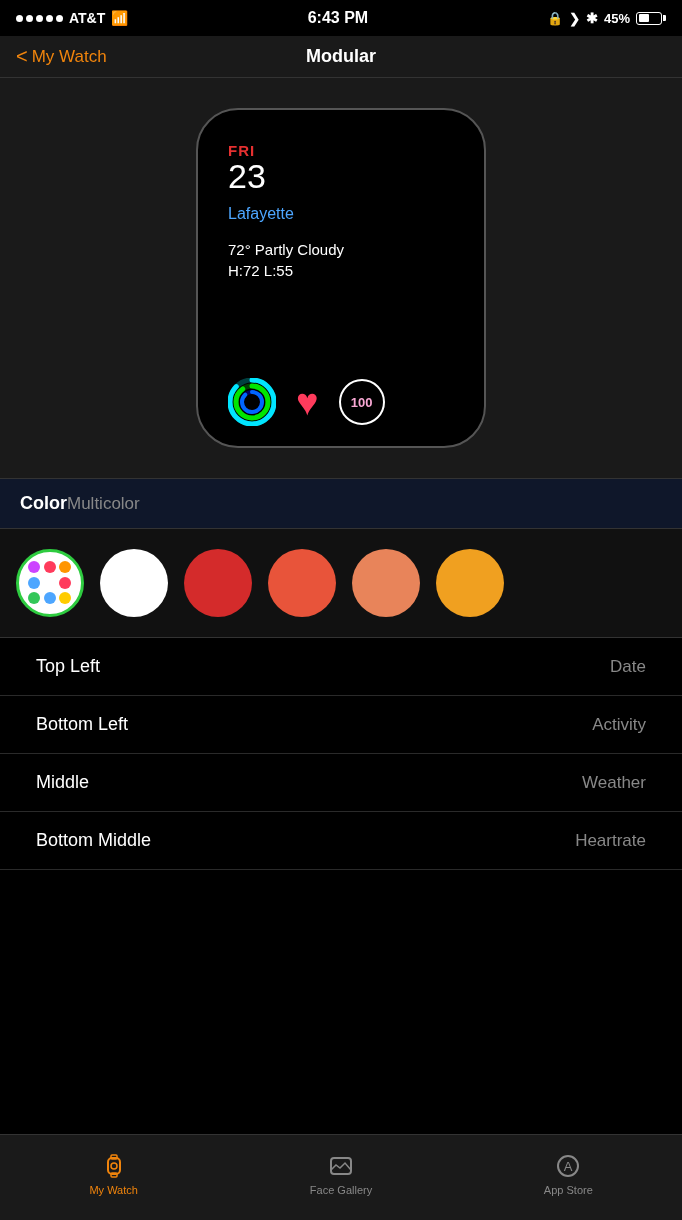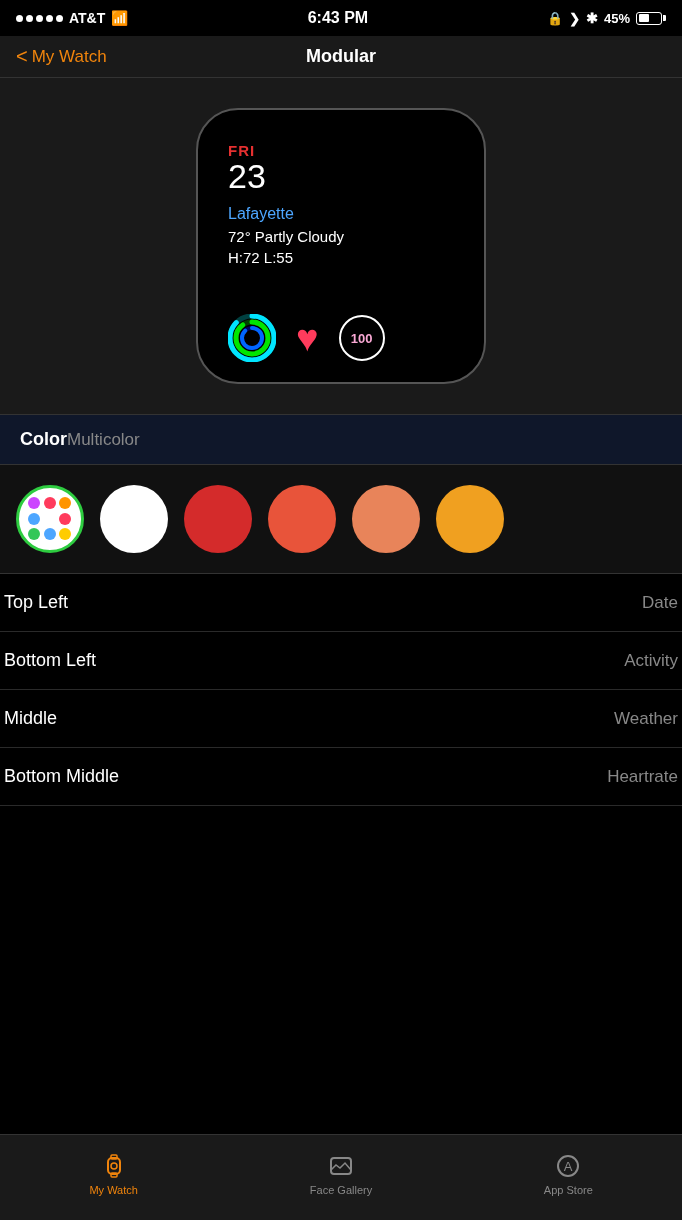--- a/index.html
+++ b/index.html
@@ -68,21 +68,21 @@
     
     .watch-preview-container {
       background: #1a1a1a;
       display: flex;
       justify-content: center;
       align-items: center;
       padding: 30px 20px 30px;
     }
     .watch-face {
       width: 290px;
-      height: 276px;
+      height: 340px;
       background: #000;
       border-radius: 42px;
       border: 2px solid #555;
       display: flex;
       flex-direction: column;
       justify-content: flex-start;
       padding: 28px 30px 20px;
       position: relative;
     }
     .watch-time-row {
@@ -92,21 +92,21 @@
     }
     .watch-date-block {
       display: flex;
       flex-direction: column;
       margin-right: 10px;
       margin-top: 4px;
     }
     .watch-day { color: #e53030; font-size: 15px; font-weight: 600; letter-spacing: 1px; }
     .watch-date-num { color: #fff; font-size: 34px; font-weight: 300; line-height: 1; }
     .watch-time { color: #fff; font-size: 64px; font-weight: 200; line-height: 1; letter-spacing: -2px; }
-    .watch-location { color: #4da6ff; font-size: 16px; font-weight: 500; margin-bottom: 3px; }
+    .watch-location { color: #4da6ff; font-size: 16px; font-weight: 500; margin-bottom: 16px; }
     .watch-weather { color: #ffffff; font-size: 15px; font-weight: 400; line-height: 1.4; }
     .watch-complications {
       display: flex;
       align-items: center;
       gap: 20px;
       margin-top: auto;
       padding-top: 10px;
     }
     
     .activity-rings {
@@ -174,21 +174,21 @@
       border-top: 1px solid #333;
       border-bottom: 1px solid #333;
     }
     .complications-header-label { font-size: 14px; font-weight: 700; color: #fff; letter-spacing: 0.5px; text-transform: uppercase; }
 
     .complications-list { background: #000; }
     .complication-row {
       display: flex;
       justify-content: space-between;
       align-items: center;
-      padding: 18px 4px;
+      padding: 18px 36px;
       border-bottom: 1px solid #2a2a2a;
       gap: 8px;
     }
     .complication-label { font-size: 18px; color: #fff; }
     .complication-value { font-size: 17px; color: #888; }
 
     
     .tab-bar {
       position: fixed;
       bottom: 0;

